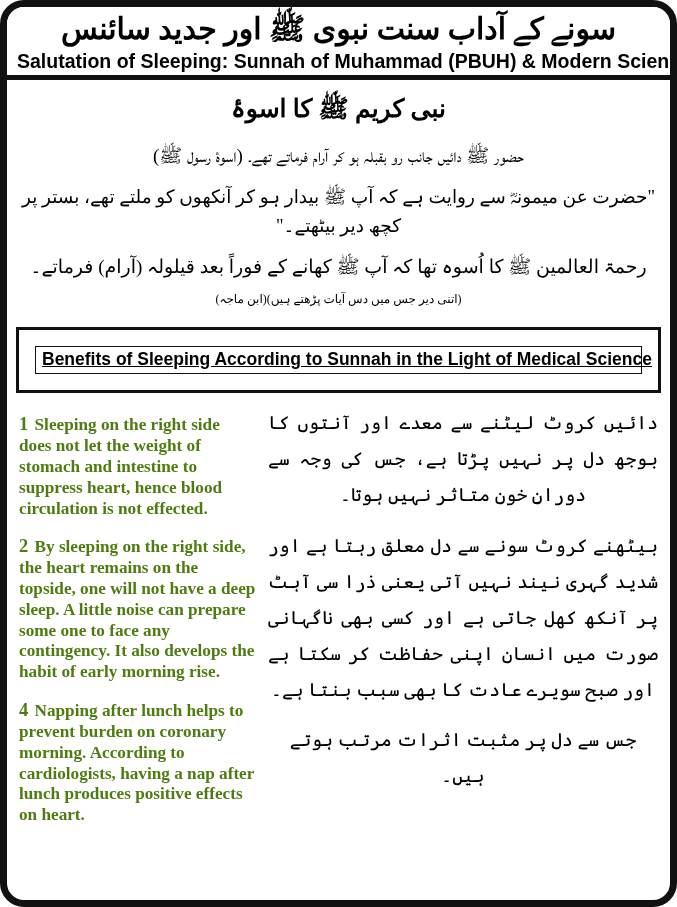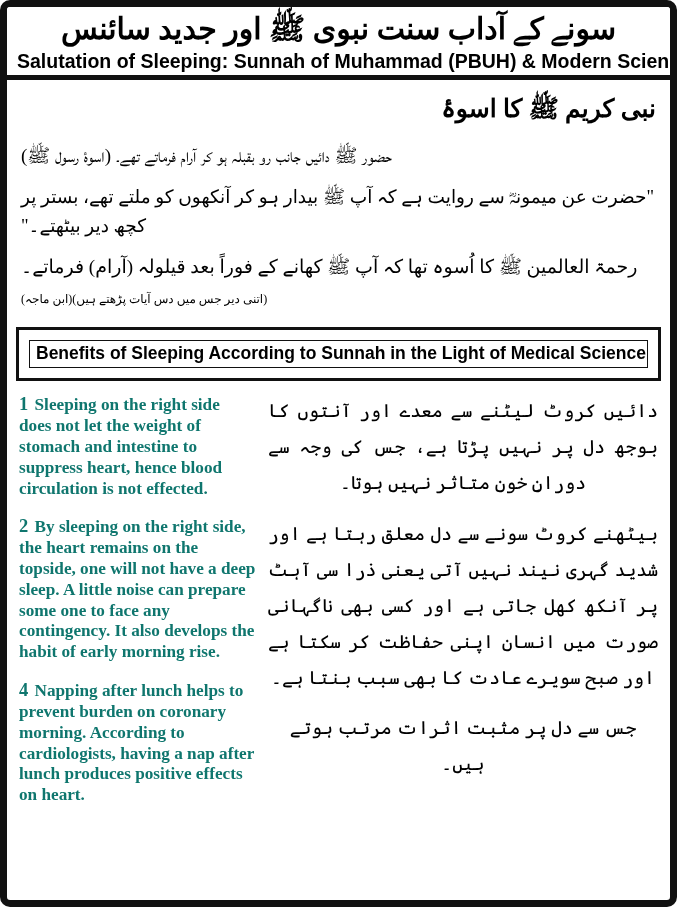--- a/index.html
+++ b/index.html
@@ -14,21 +14,21 @@
     overflow: hidden;
   }
 
   .poster {
     position: relative;
     box-sizing: border-box;
     width: 677px;
     height: 907px;
     background: #ffffff;
     border: 7px solid #111111;
-    border-radius: 10px;
+    border-radius: 24px;
     overflow: hidden;
   }
 
   
   .header {
     box-sizing: border-box;
     width: 100%;
     padding: 2px 10px 0 10px;
     border-bottom: 5px solid #111111;
     background: #ffffff;
@@ -56,30 +56,31 @@
     white-space: nowrap;
   }
 
   
   .upper {
     box-sizing: border-box;
     padding: 6px 14px 2px 14px;
   }
   .urdu-sub-heading {
     direction: rtl;
+    text-align: center;
     font-family: "Liberation Serif", "DejaVu Serif", serif;
     font-weight: bold;
     font-size: 25px;
     line-height: 1.5;
     color: #000000;
     margin: 4px 0 14px 0;
   }
   .urdu-line {
     direction: rtl;
-    text-align: left;
+    text-align: center;
     font-family: "Liberation Serif", "DejaVu Serif", serif;
     font-size: 19px;
     line-height: 1.55;
     color: #000000;
     margin: 0 0 12px 0;
   }
   .urdu-line.with-quote {
     font-size: 18.5px;
   }
   .urdu-line .footnote {
@@ -88,22 +89,23 @@
 
   
   .banner-wrap {
     box-sizing: border-box;
     padding: 0 9px;
     margin-top: 2px;
   }
   .banner {
     box-sizing: border-box;
     border: 3px solid #111111;
-    padding: 10px;
-    background: #ffffff;
+    padding: 16px;
+    background: #ffffff;
+    text-decoration: underline;
   }
   .banner-inner {
     box-sizing: border-box;
     border: 1px solid #111111;
     padding: 3px 6px 4px 6px;
     text-align: center;
     font-family: "Liberation Sans", sans-serif;
     font-weight: bold;
     font-size: 17.5px;
     line-height: 1.1;
@@ -129,22 +131,22 @@
     flex: 1 1 auto;
     box-sizing: border-box;
     padding-left: 4px;
   }
 
   .point {
     font-family: "Liberation Serif", "DejaVu Serif", serif;
     font-weight: bold;
     font-size: 17.2px;
     line-height: 1.21;
-    color: #0f766e;
-    margin: 0 0 16px 0;
+    color: #4d7c0f;
+    margin: 8px 0 16px 0;
     text-align: left;
   }
   .point .num {
     font-size: 18.5px;
     font-weight: bold;
     padding-right: 2px;
   }
 
   .urdu-para {
     direction: rtl;

